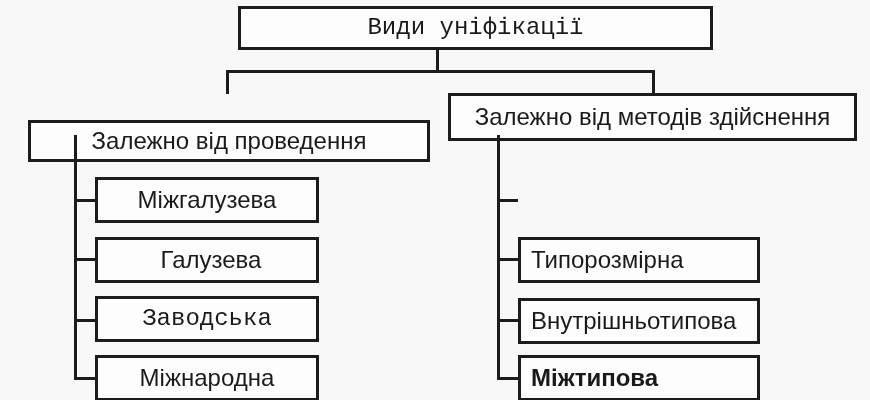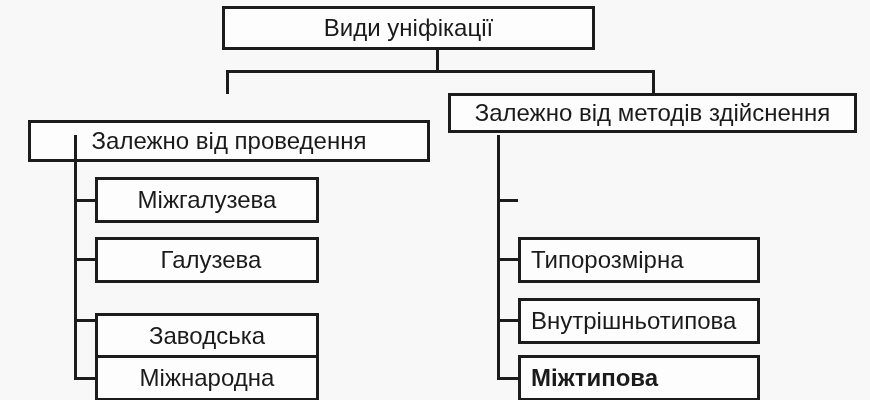--- a/index.html
+++ b/index.html
@@ -40,31 +40,31 @@
   .node.left-align {
     justify-content: flex-start;
     padding-left: 10px;
   }
   .line {
     position: absolute;
     background: var(--line);
   }
 
   
-  .root-node        { left: 222px; top: 6px;  width: 373px; height: 44px; }
+  .root-node        { left: 238px; top: 6px;  width: 475px; height: 44px; font-family: Liberation Mono, monospace; }
 
   
   .trunk-v          { left: 436px; top: 50px; width: 3px;  height: 22px; }
   .trunk-h          { left: 226px; top: 70px; width: 429px; height: 3px; }
   .drop-left        { left: 226px; top: 70px; width: 3px;  height: 24px; }
   .drop-right       { left: 652px; top: 70px; width: 3px;  height: 24px; }
 
   
   .branch-left      { left: 28px;  top: 93px; width: 402px; height: 42px; margin-top: 27px; }
-  .branch-right     { left: 448px; top: 93px; width: 409px; height: 40px; }
+  .branch-right     { left: 448px; top: 93px; width: 409px; height: 48px; }
 
   
   .spine-left       { left: 74px;  top: 135px; width: 3px; height: 245px; }
   .spine-right      { left: 497px; top: 135px; width: 3px; height: 245px; }
 
   
   .stub-l1 { left: 74px; top: 199px; width: 21px; height: 3px; }
   .stub-l2 { left: 74px; top: 258px; width: 21px; height: 3px; }
   .stub-l3 { left: 74px; top: 319px; width: 21px; height: 3px; }
   .stub-l4 { left: 74px; top: 377px; width: 21px; height: 3px; }
@@ -72,21 +72,21 @@
   
   .stub-r1 { left: 497px; top: 199px; width: 21px; height: 3px; }
   .stub-r2 { left: 497px; top: 258px; width: 21px; height: 3px; }
   .stub-r3 { left: 497px; top: 319px; width: 21px; height: 3px; }
   .stub-r4 { left: 497px; top: 377px; width: 21px; height: 3px; }
 
   
   .child-l { left: 95px; width: 224px; height: 46px; }
   .child-l1 { top: 177px; }
   .child-l2 { top: 237px; padding-left: 8px; }
-  .child-l3 { top: 313px; }
+  .child-l3 { top: 296px; font-family: Liberation Mono, monospace; }
   .child-l4 { top: 355px; }
 
   
   .child-r { left: 518px; width: 242px; height: 46px; }
   .child-r1 { top: 177px; }
   .child-r2 { top: 237px; }
   .child-r3 { top: 298px; }
   .child-r4 { top: 355px; font-weight: bold; }
 </style>
 </head>

